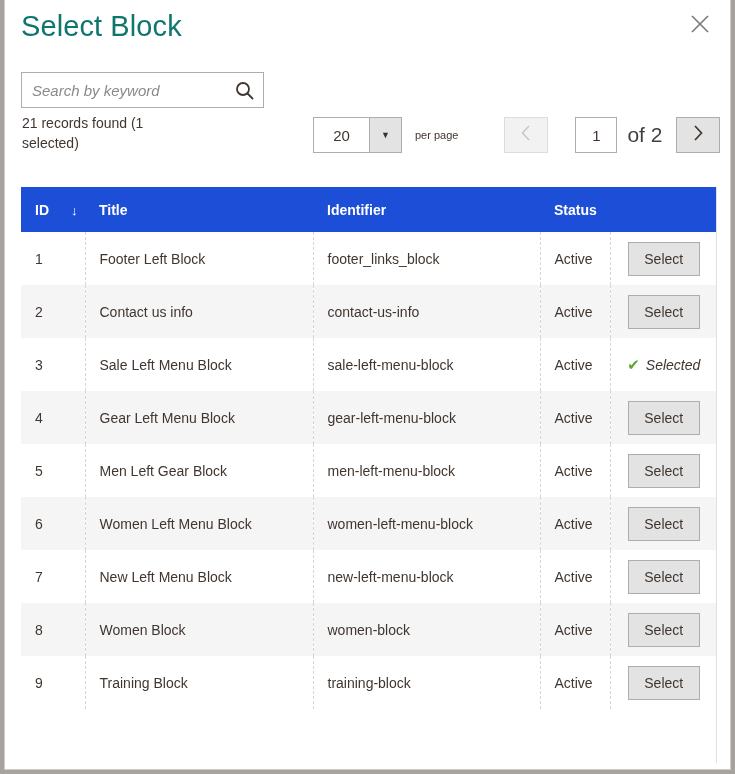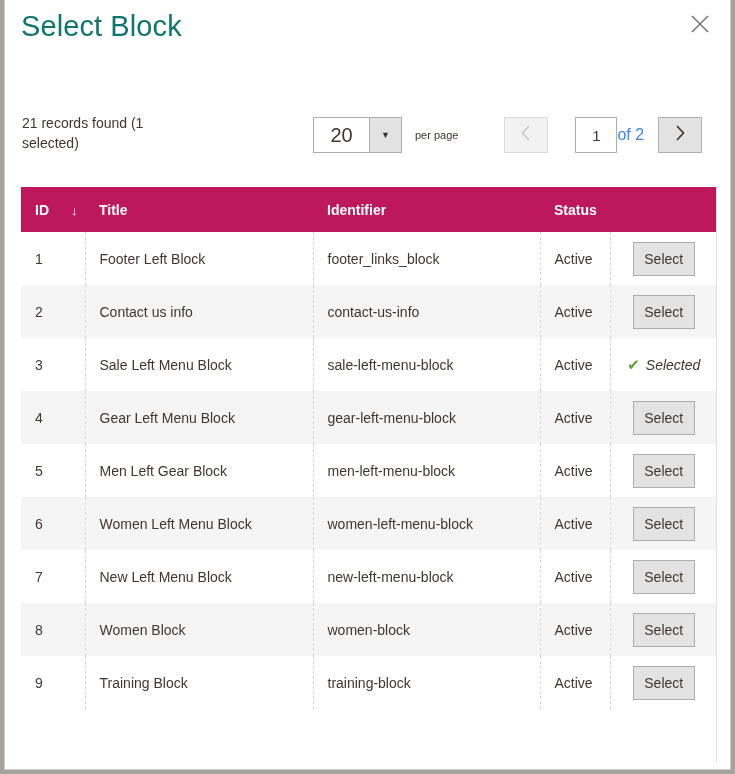--- a/index.html
+++ b/index.html
@@ -122,21 +122,21 @@
     height: 36px;
     border: 1px solid #adadad;
     background: #fff;
     cursor: pointer;
   }
   .limit-value {
     width: 55px;
     display: flex;
     align-items: center;
     justify-content: center;
-    font-size: 20px;
+    font-size: 15px;
     color: #41362f;
   }
   .limit-arrow {
     width: 32px;
     border-left: 1px solid #adadad;
     background: #e3e3e3;
     display: flex;
     align-items: center;
     justify-content: center;
     font-size: 9px;
@@ -171,42 +171,43 @@
     height: 36px;
     border: 1px solid #adadad;
     background: #fff;
     text-align: center;
     font-family: "Liberation Sans", sans-serif;
     font-size: 15px;
     color: #41362f;
     outline: none;
   }
   .of-total {
-    font-size: 16px;
-    color: #3b82f6;
+    margin-left: 10px;
+    font-size: 21px;
+    color: #404040;
   }
   .pg-next { margin-left: 14px; }
 
   
   .grid-wrap {
     position: absolute;
     left: 16px;
     top: 187px;
     width: 696px;
     height: 576px;
     overflow: hidden;
     border-right: 1px solid #e0e0e0;
   }
   table.grid {
     width: 696px;
     border-collapse: collapse;
     table-layout: fixed;
   }
   table.grid thead th {
-    background: #be185d;
+    background: #1d4ed8;
     color: #ffffff;
     font-size: 14px;
     font-weight: bold;
     text-align: left;
     height: 45px;
     padding: 0 0 0 14px;
     vertical-align: middle;
     white-space: nowrap;
   }
   table.grid thead th.col-id { padding-left: 14px; }
@@ -235,21 +236,21 @@
   table.grid tbody tr.odd td { background: #ffffff; }
   table.grid tbody tr.even td { background: #f5f5f5; }
 
   .col-id      { width: 64px; }
   .col-title   { width: 228px; }
   .col-ident   { width: 227px; }
   .col-status  { width: 70px; }
   .col-action  { width: 107px; }
 
   .select-btn {
-    width: 62px;
+    width: 72px;
     height: 34px;
     background: #e3e3e3;
     border: 1px solid #adadad;
     font-family: "Liberation Sans", sans-serif;
     font-size: 14px;
     color: #41362f;
     cursor: pointer;
   }
   .selected-mark {
     display: inline-flex;
@@ -270,20 +271,29 @@
   <div class="modal-header">
     <div class="modal-title">Select Block</div>
     <button class="close-btn" aria-label="close">
       <svg width="22" height="22" viewBox="0 0 22 22" fill="none" stroke="currentColor" stroke-width="1.7">
         <line x1="3" y1="3" x2="19" y2="19"></line>
         <line x1="19" y1="3" x2="3" y2="19"></line>
       </svg>
     </button>
   </div>
 
+  <div class="search-wrap">
+    <input class="search-input" type="text" value="" placeholder="Search by keyword" style="">
+    <button class="search-icon-btn" aria-label="search">
+      <svg width="19" height="19" viewBox="0 0 19 19" fill="none" stroke="currentColor" stroke-width="1.8">
+        <circle cx="8" cy="8" r="6"></circle>
+        <line x1="12.5" y1="12.5" x2="17.5" y2="17.5" stroke-linecap="round"></line>
+      </svg>
+    </button>
+  </div>
 
   <div class="records-found">21 records found (1 selected)</div>
 
   <div class="pager">
     <div class="limit-select">
       <div class="limit-value">20</div>
       <div class="limit-arrow">▼</div>
     </div>
     <div class="per-page-label">per page</div>
 

